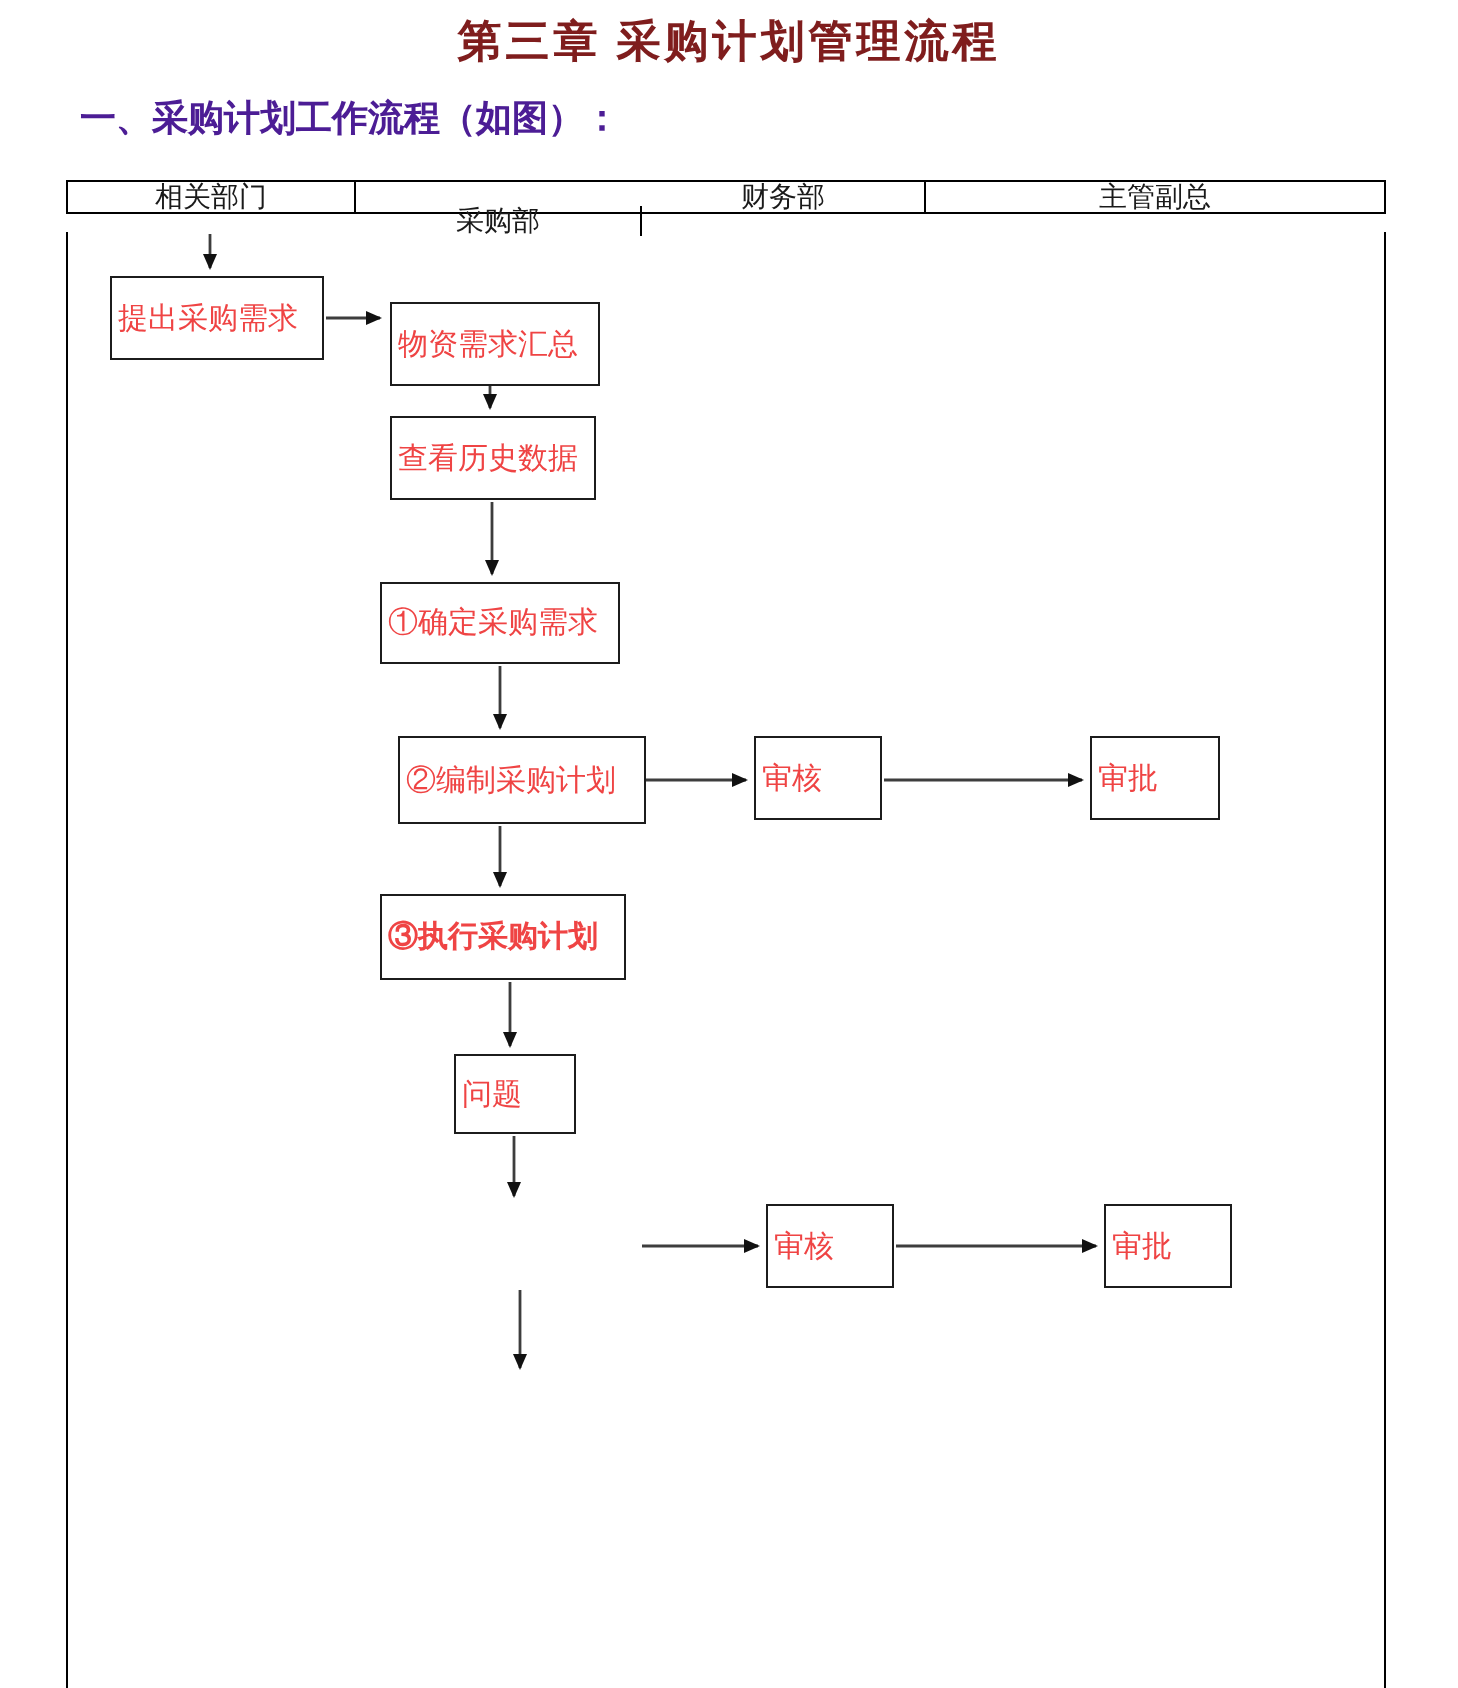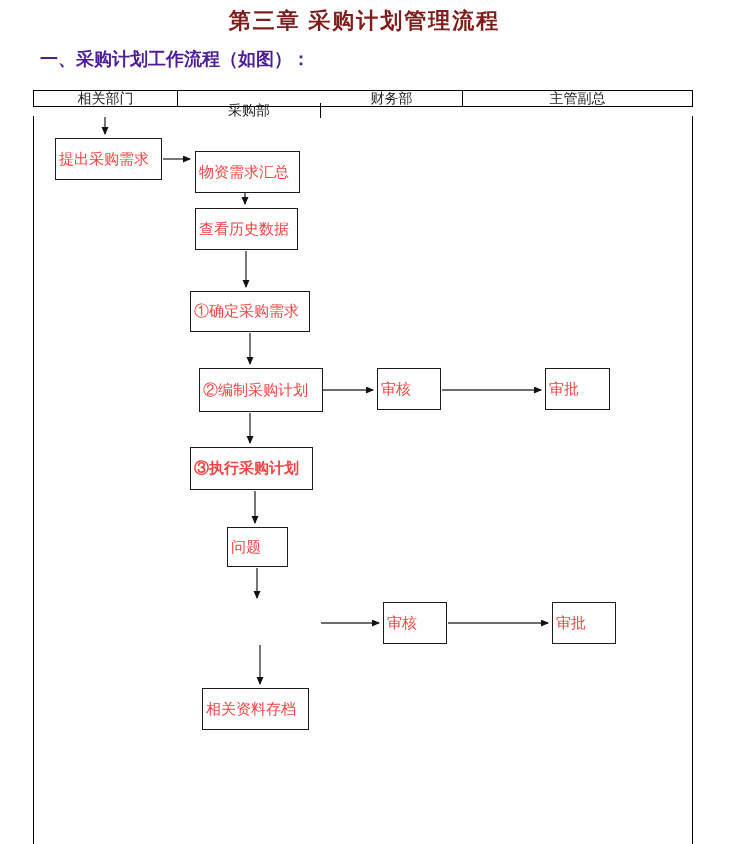--- a/index.html
+++ b/index.html
@@ -105,17 +105,14 @@
   </div>
   <div class="node n8">
     <span>问题</span>
   </div>
   <div class="node n10">
     <span>审核</span>
   </div>
   <div class="node n11">
     <span>审批</span>
   </div>
-  <div class="node n12">
-    <span>相关资料存档</span>
-  </div>
 
 </div>
 
 </body></html>

